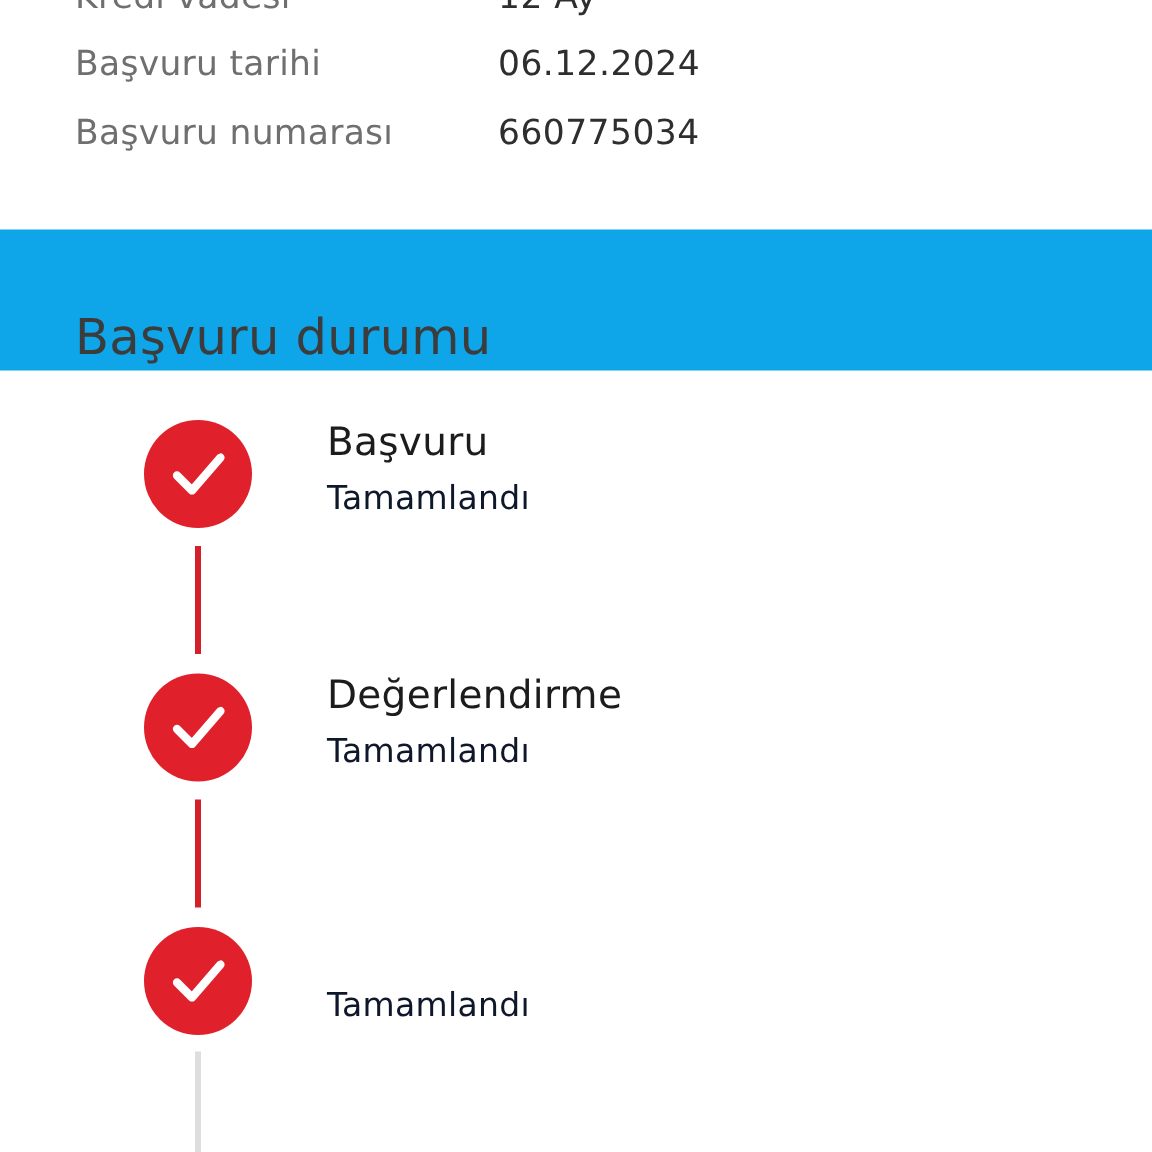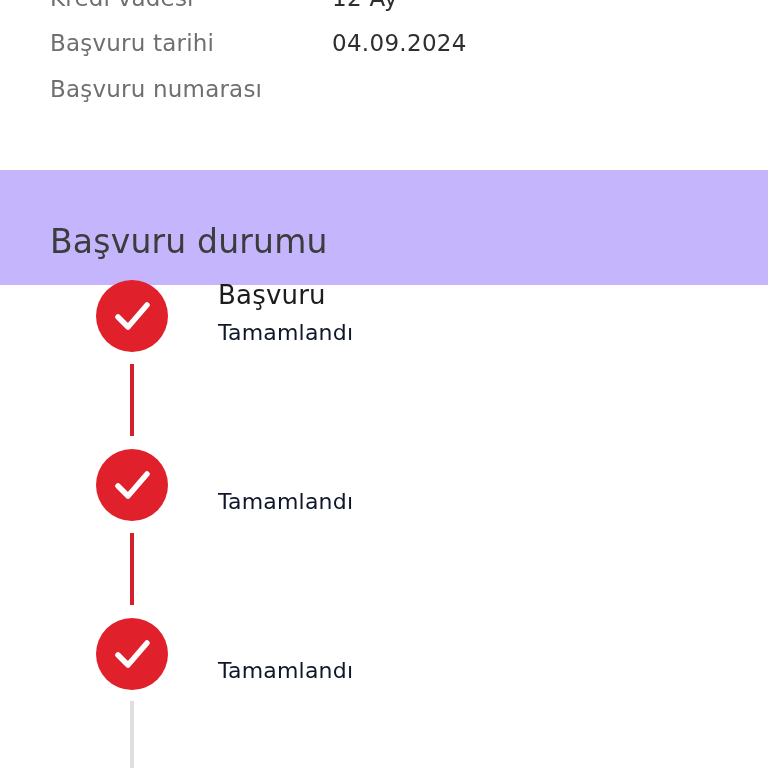--- a/index.html
+++ b/index.html
@@ -4,21 +4,21 @@
   <style>
     * { box-sizing: border-box; margin: 0; padding: 0; }
     html, body { width: 768px; height: 768px; overflow: hidden; background: #ffffff; }
     body { font-family: "DejaVu Sans", "Liberation Sans", sans-serif; position: relative; }
 
     .details { position: absolute; left: 0; top: 0; width: 768px; height: 153px; background: #fff; }
     .detail-row { position: absolute; left: 50px; height: 40px; display: flex; align-items: center; }
     .detail-label { width: 282px; color: #6f6f6f; font-size: 23px; letter-spacing: 0.2px; }
     .detail-value { color: #2e2e2e; font-size: 23px; letter-spacing: 0.3px; }
 
-    .section-header { position: absolute; left: 0; top: 153px; width: 768px; height: 115px; background: #c4b5fd; margin-top: 17px; }
+    .section-header { position: absolute; left: 0; top: 153px; width: 768px; height: 94px; background: #0ea5e9; }
     .section-title { position: absolute; left: 50px; top: 52px; font-size: 33px; color: #3c3c3c; letter-spacing: 0.2px; }
 
     .timeline { position: absolute; left: 0; top: 268px; width: 768px; height: 604px; }
     .step-circle { position: absolute; left: 96px; width: 72px; height: 72px; border-radius: 50%; background: #e0202b; display: flex; align-items: center; justify-content: center; cursor: default; }
     .step-circle svg { width: 44px; height: 44px; }
     .connector { position: absolute; left: 130px; width: 4px; }
     .connector.done { background: #d4202b; }
     .connector.pending { background: #dedede; }
     .step-title { position: absolute; left: 218px; font-size: 26px; color: #1c1c1c; letter-spacing: 0.2px; }
     .step-status { position: absolute; left: 218px; font-size: 22px; color: #0f172a; letter-spacing: 0.2px; }
@@ -26,24 +26,25 @@
 </head>
 <body>
 
 <div class="details">
   <div class="detail-row" style="top:-22px;">
     <span class="detail-label">Kredi vadesi</span>
     <span class="detail-value">12 Ay</span>
   </div>
   <div class="detail-row" style="top:23px;">
     <span class="detail-label">Başvuru tarihi</span>
-    <span class="detail-value">04.09.2024</span>
+    <span class="detail-value">06.12.2024</span>
   </div>
   <div class="detail-row" style="top:69px;">
     <span class="detail-label">Başvuru numarası</span>
+    <span class="detail-value">660775034</span>
   </div>
 </div>
 
 <div class="section-header">
   <div class="section-title">Başvuru durumu</div>
 </div>
 
 <div class="timeline">
 
   <div class="step-circle" style="top:12px;">
@@ -53,20 +54,21 @@
   </div>
   <div class="step-title" style="top:12px;">Başvuru</div>
   <div class="step-status" style="top:52px;">Tamamlandı</div>
   <div class="connector done" style="top:96px;height:72px;"></div>
 
   <div class="step-circle" style="top:181px;">
     <svg viewBox="0 0 44 44">
         <polyline points="8,23 18,33 37,11" fill="none" stroke="#ffffff" stroke-width="5.5" stroke-linecap="round" stroke-linejoin="round"></polyline>
       </svg>
   </div>
+  <div class="step-title" style="top:181px;">Değerlendirme</div>
   <div class="step-status" style="top:221px;">Tamamlandı</div>
   <div class="connector done" style="top:265px;height:72px;"></div>
 
   <div class="step-circle" style="top:350px;">
     <svg viewBox="0 0 44 44">
         <polyline points="8,23 18,33 37,11" fill="none" stroke="#ffffff" stroke-width="5.5" stroke-linecap="round" stroke-linejoin="round"></polyline>
       </svg>
   </div>
   <div class="step-status" style="top:390px;">Tamamlandı</div>
   <div class="connector pending" style="top:433px;height:80px;"></div>

